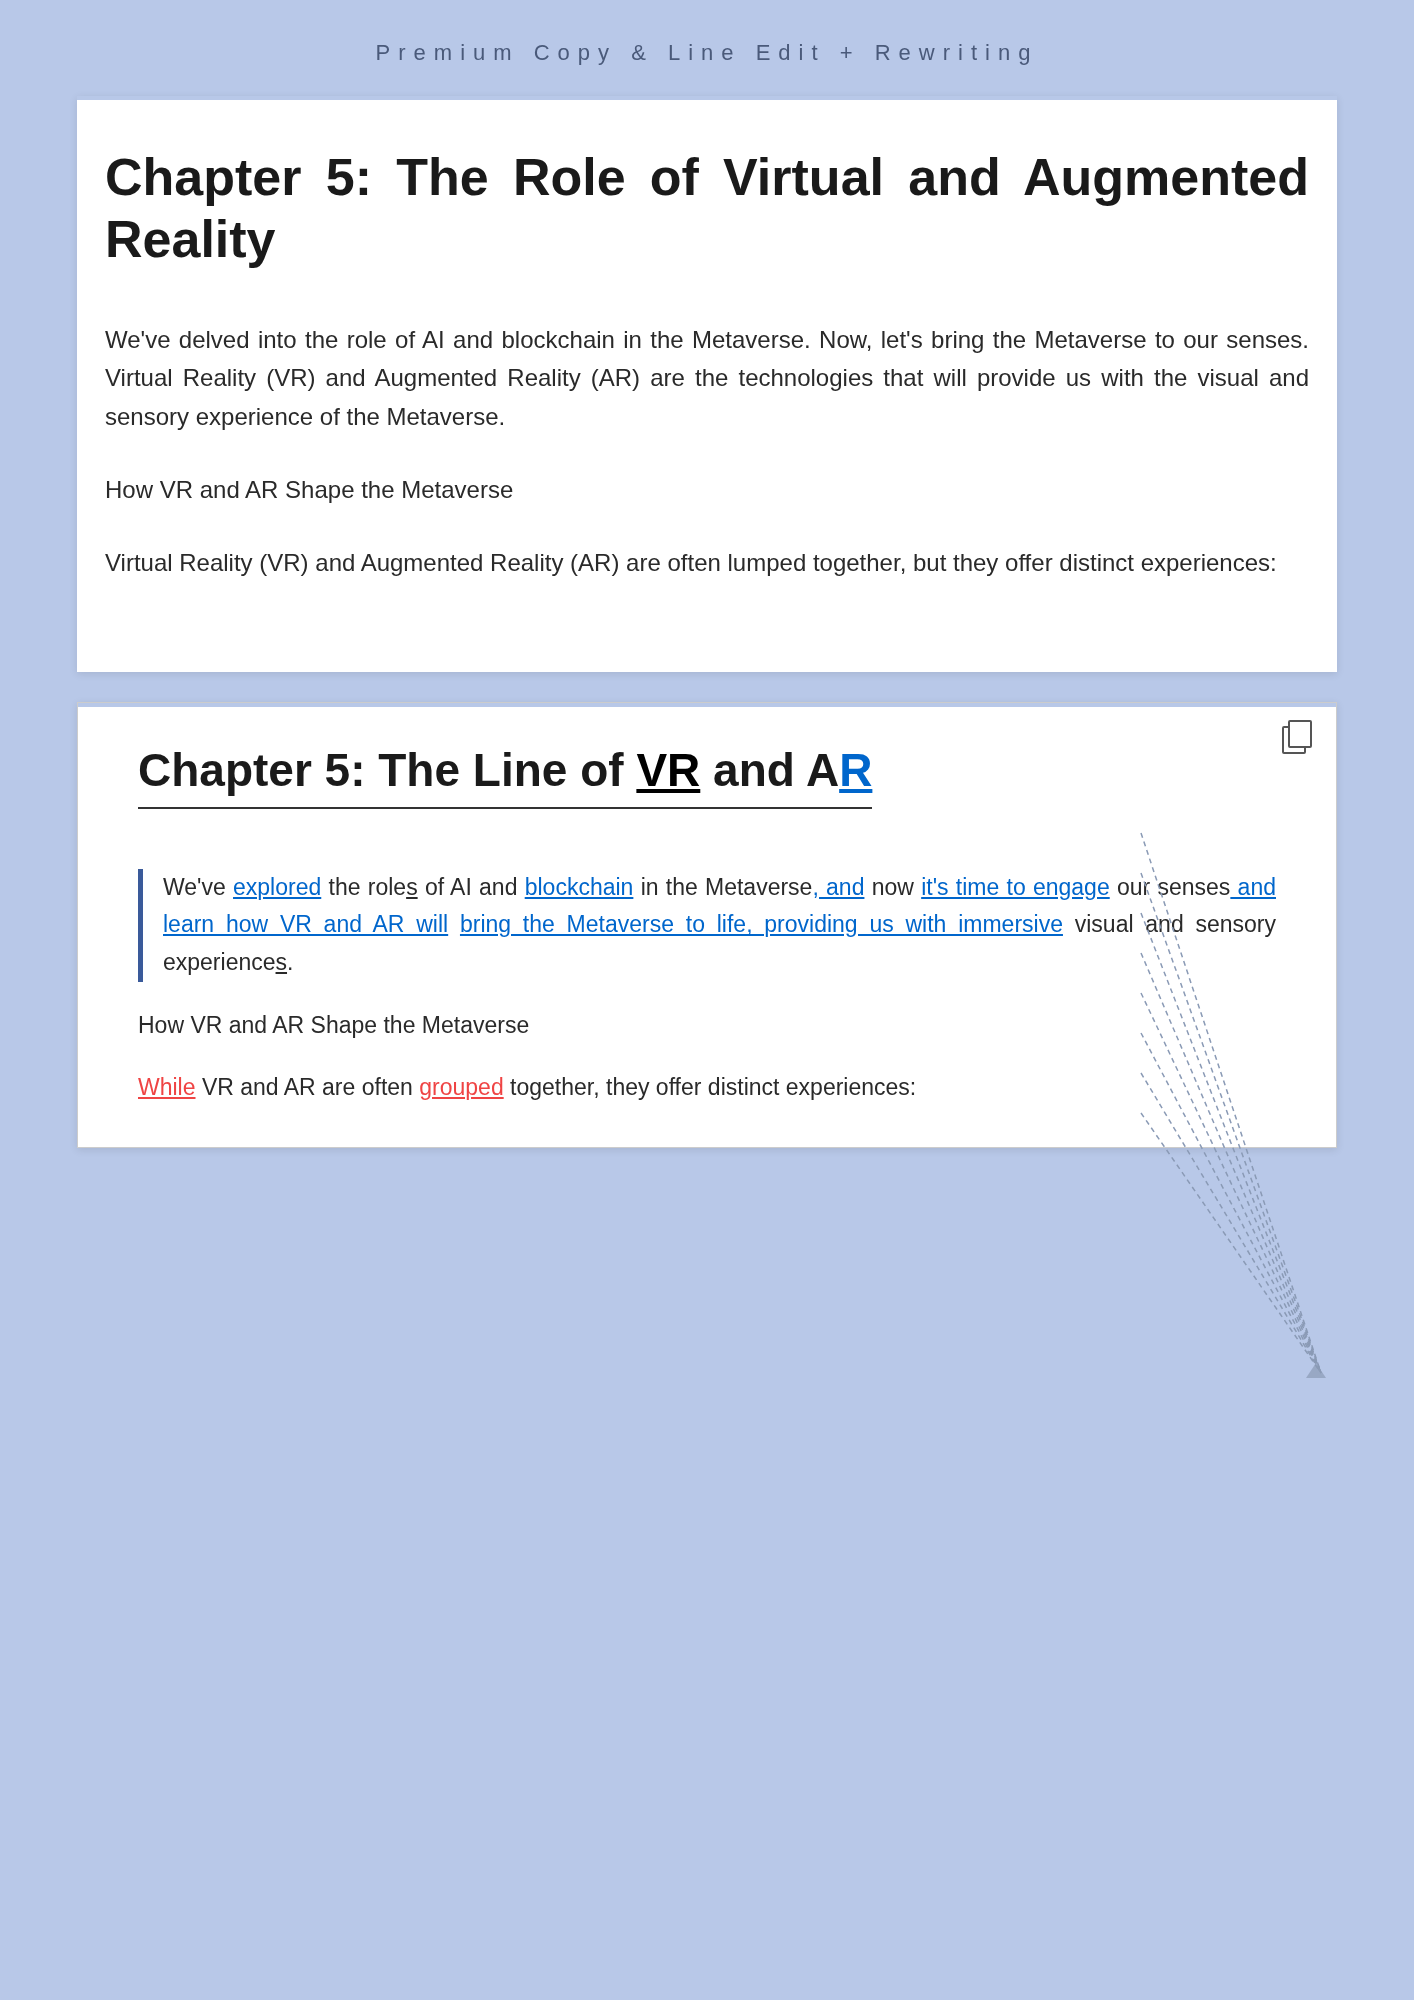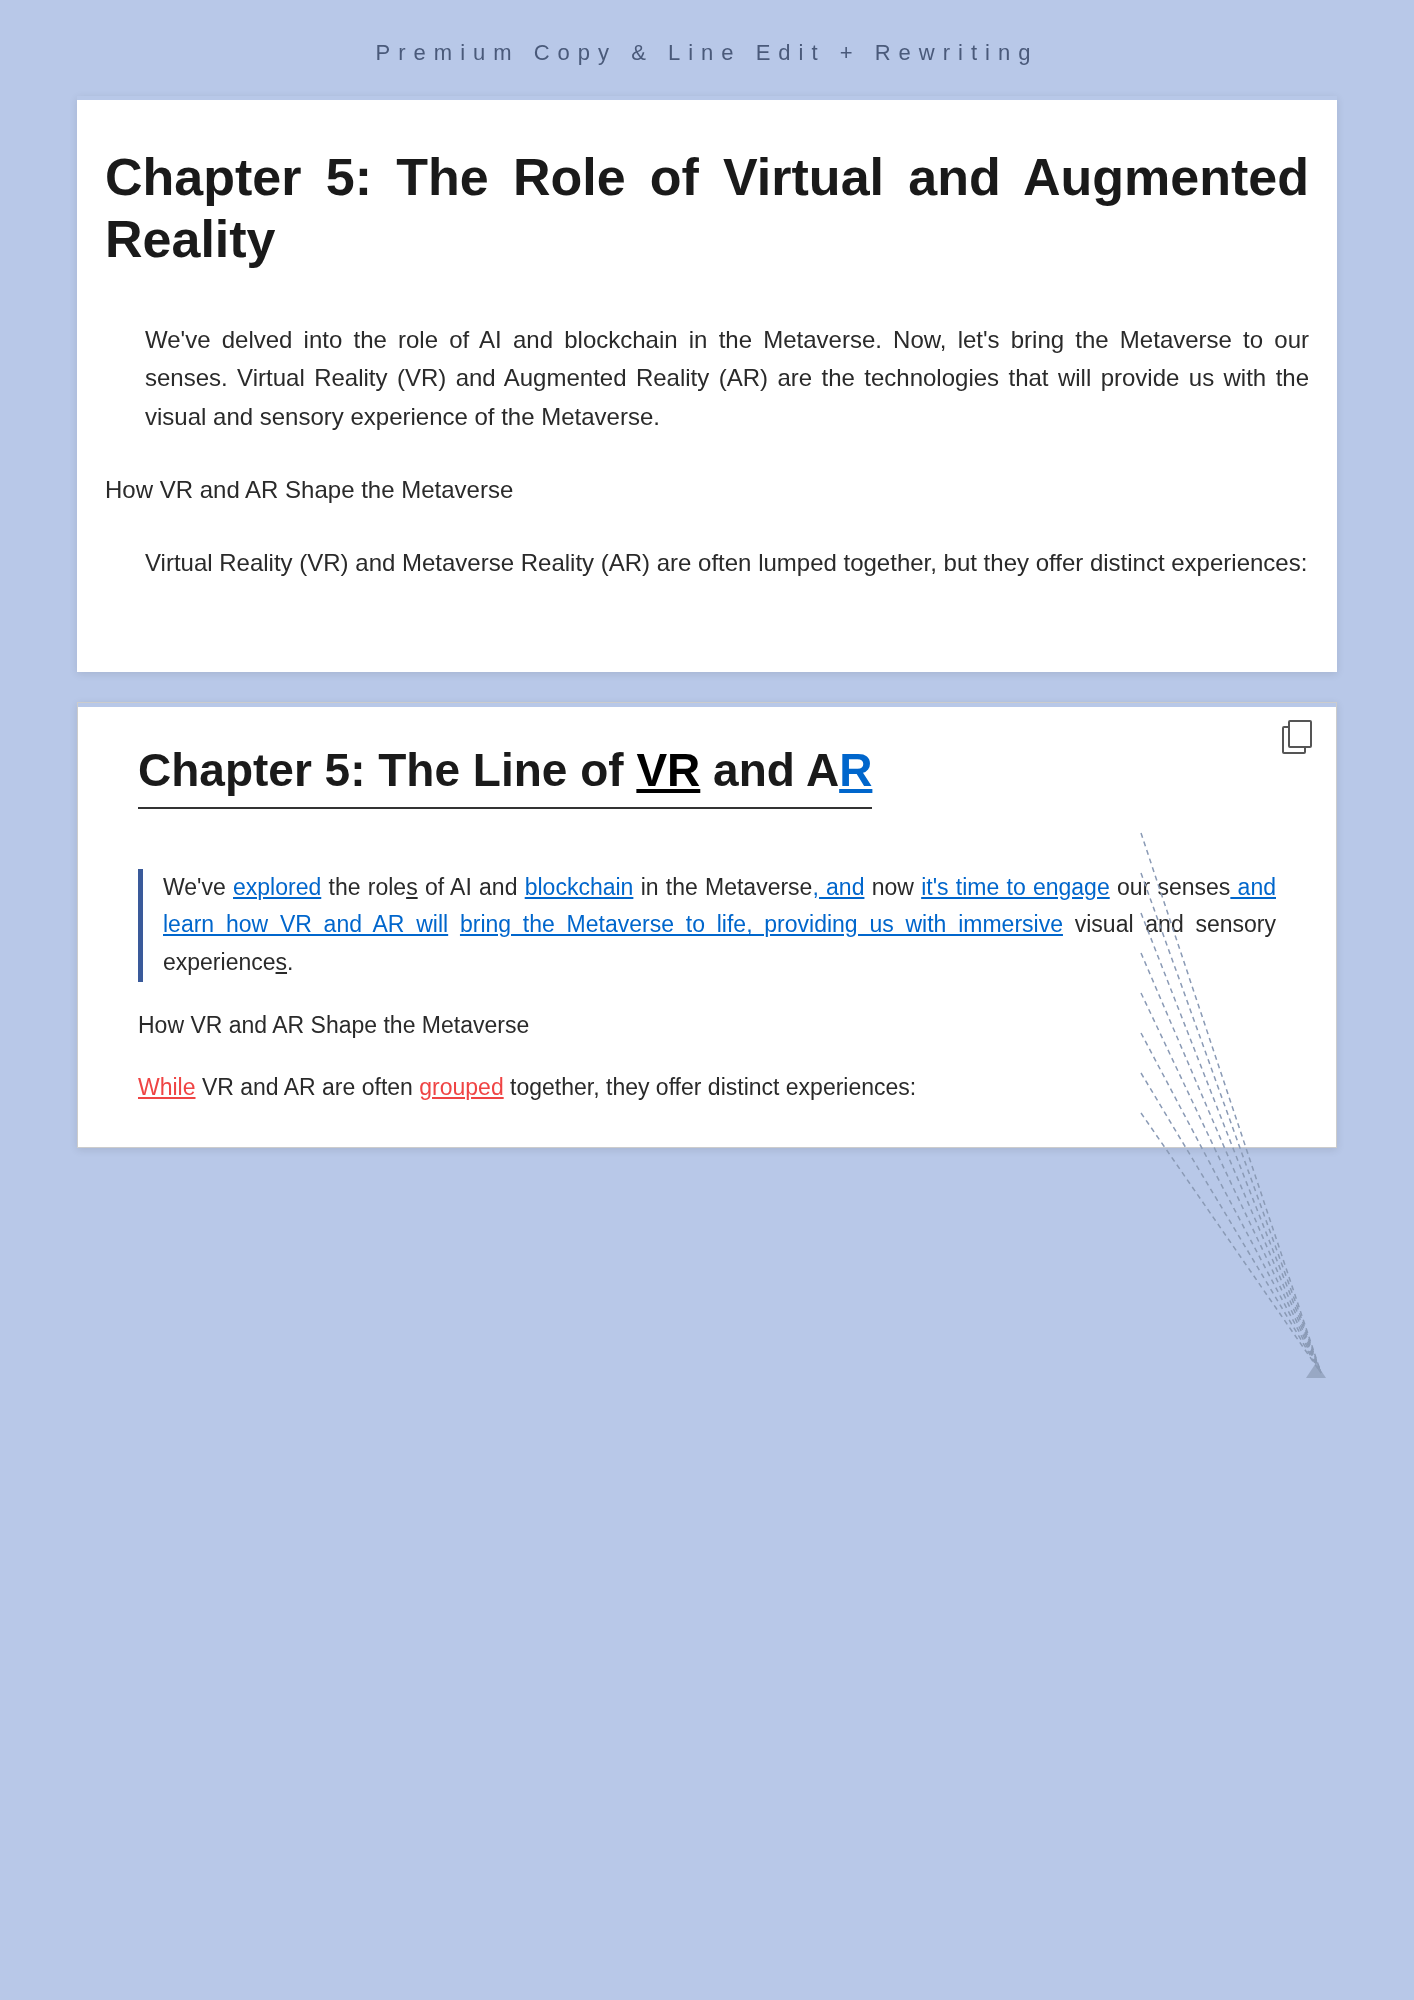--- a/index.html
+++ b/index.html
@@ -62,21 +62,20 @@
       text-align: justify;
     }
 
     .body-text {
       font-family: Arial, Helvetica, sans-serif;
       font-size: 24px;
       color: #2a2a2a;
       line-height: 1.6;
       margin-bottom: 40px;
       text-align: justify;
-      margin-left: 40px;
     }
 
     .subheading {
       font-family: Arial, Helvetica, sans-serif;
       font-size: 24px;
       color: #2a2a2a;
       margin-bottom: 40px;
       font-weight: normal;
     }
 
@@ -173,21 +172,21 @@
 
 <div class="document-card">
   <div class="document-card-top-bar"></div>
 
   <h1 class="chapter-title">Chapter 5: The Role of Virtual and Augmented Reality</h1>
 
   <p class="body-text">We've delved into the role of AI and blockchain in the Metaverse. Now, let's bring the Metaverse to our senses. Virtual Reality (VR) and Augmented Reality (AR) are the technologies that will provide us with the visual and sensory experience of the Metaverse.</p>
 
   <p class="subheading">How VR and AR Shape the Metaverse</p>
 
-  <p class="body-text">Virtual Reality (VR) and Metaverse Reality (AR) are often lumped together, but they offer distinct experiences:</p>
+  <p class="body-text">Virtual Reality (VR) and Augmented Reality (AR) are often lumped together, but they offer distinct experiences:</p>
 </div>
 
 <div class="revised-card" style="position:relative; overflow: visible;">
   <div class="revised-card-top-bar"></div>
 
   <div style="position:absolute; top:16px; right:20px; width:36px; height:36px;">
     <svg width="36" height="36" viewBox="0 0 36 36" fill="none" xmlns="http://www.w3.org/2000/svg">
       <rect x="3" y="8" width="22" height="26" rx="1" stroke="#555" stroke-width="2" fill="white"></rect>
       <rect x="9" y="2" width="22" height="26" rx="1" stroke="#555" stroke-width="2" fill="white"></rect>
     </svg>

